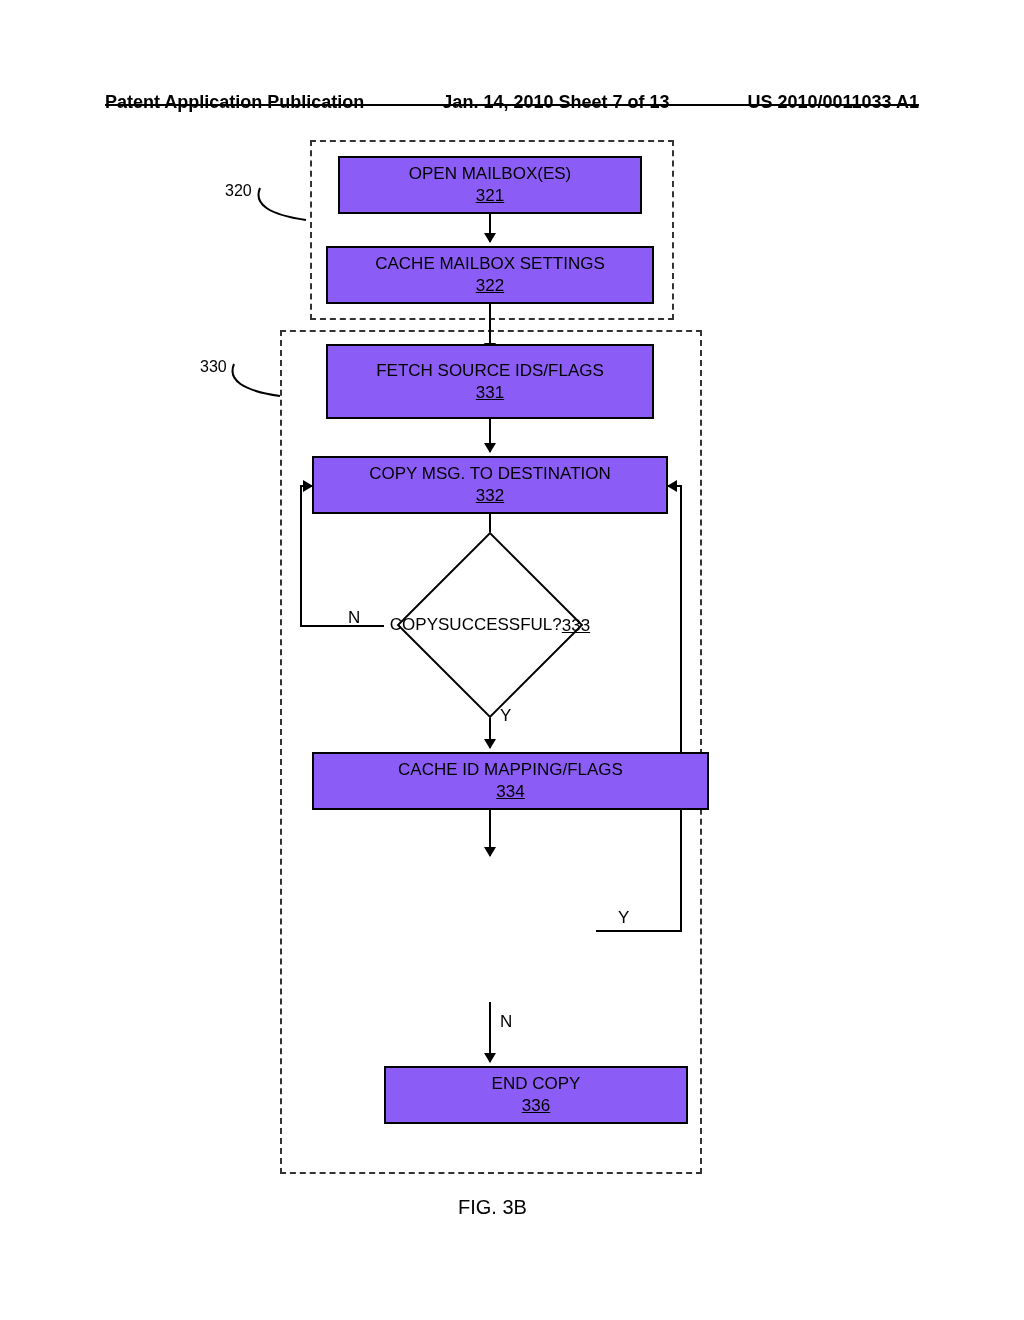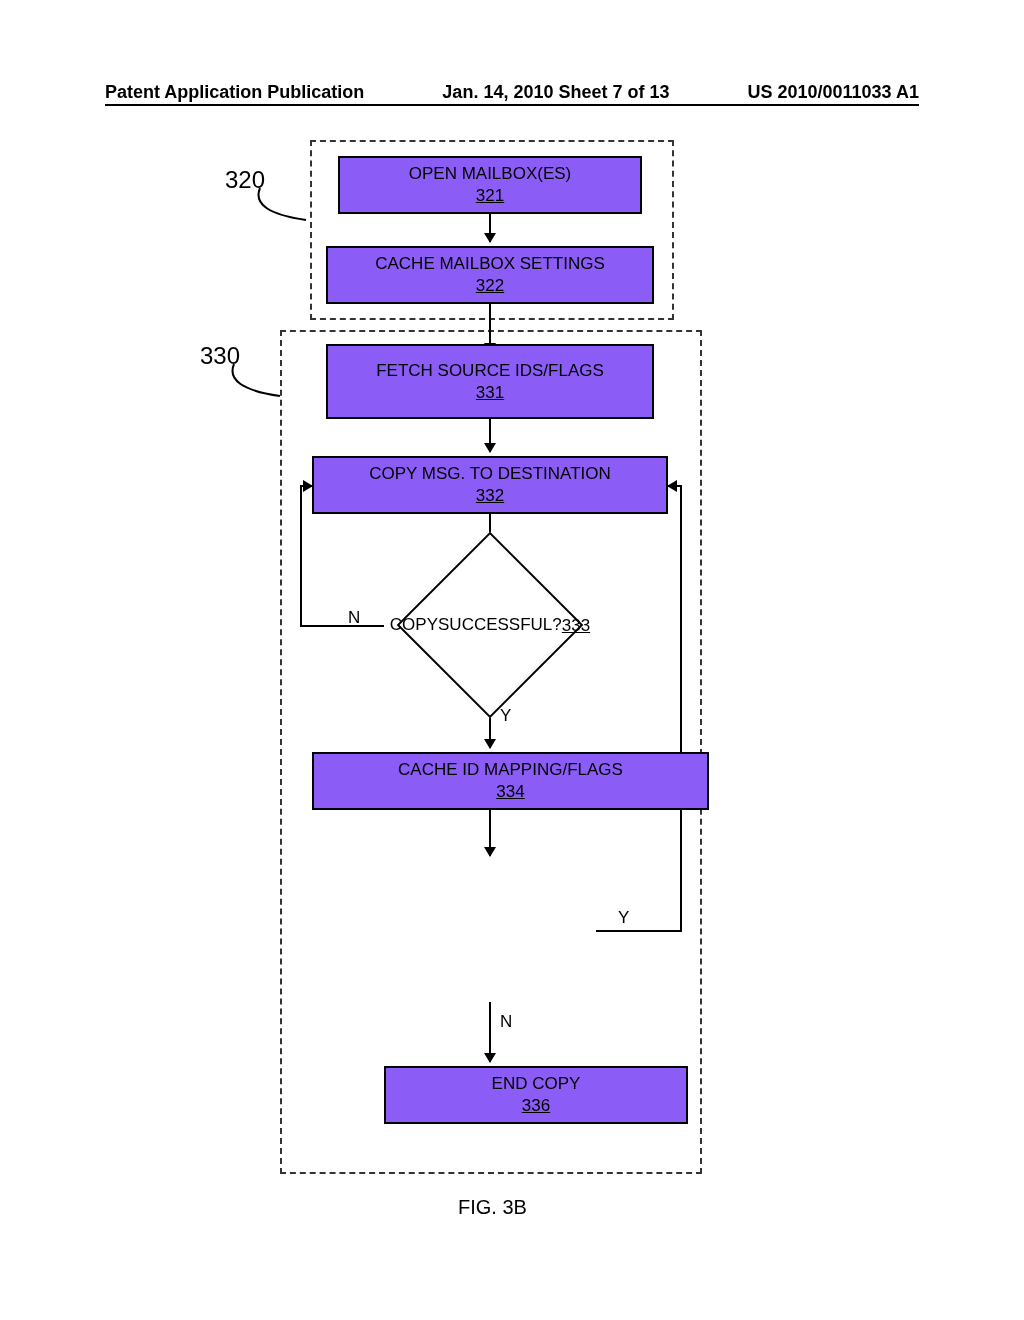--- a/index.html
+++ b/index.html
@@ -10,21 +10,21 @@
     color: #000;
   }
   .page {
     width: 1024px;
     height: 1320px;
     position: relative;
     background: #fff;
   }
   .header {
     position: absolute;
-    top: 82px;
+    top: 92px;
     left: 105px;
     right: 105px;
     display: flex;
     justify-content: space-between;
     font-size: 18px;
     font-weight: bold;
   }
   .header-rule {
     position: absolute;
     top: 104px;
@@ -57,23 +57,24 @@
     z-index: 3;
     padding: 4px 6px;
     box-sizing: border-box;
   }
   .box .num {
     text-decoration: underline;
     margin-top: 2px;
   }
   .label {
     position: absolute;
-    font-size: 24px;
+    font-size: 16px;
     z-index: 5;
     text-align: left;
+    margin-top: 16px;
   }
   .leader {
     position: absolute;
     z-index: 4;
   }
   .arrow {
     position: absolute;
     background: #000;
     z-index: 2;
   }

